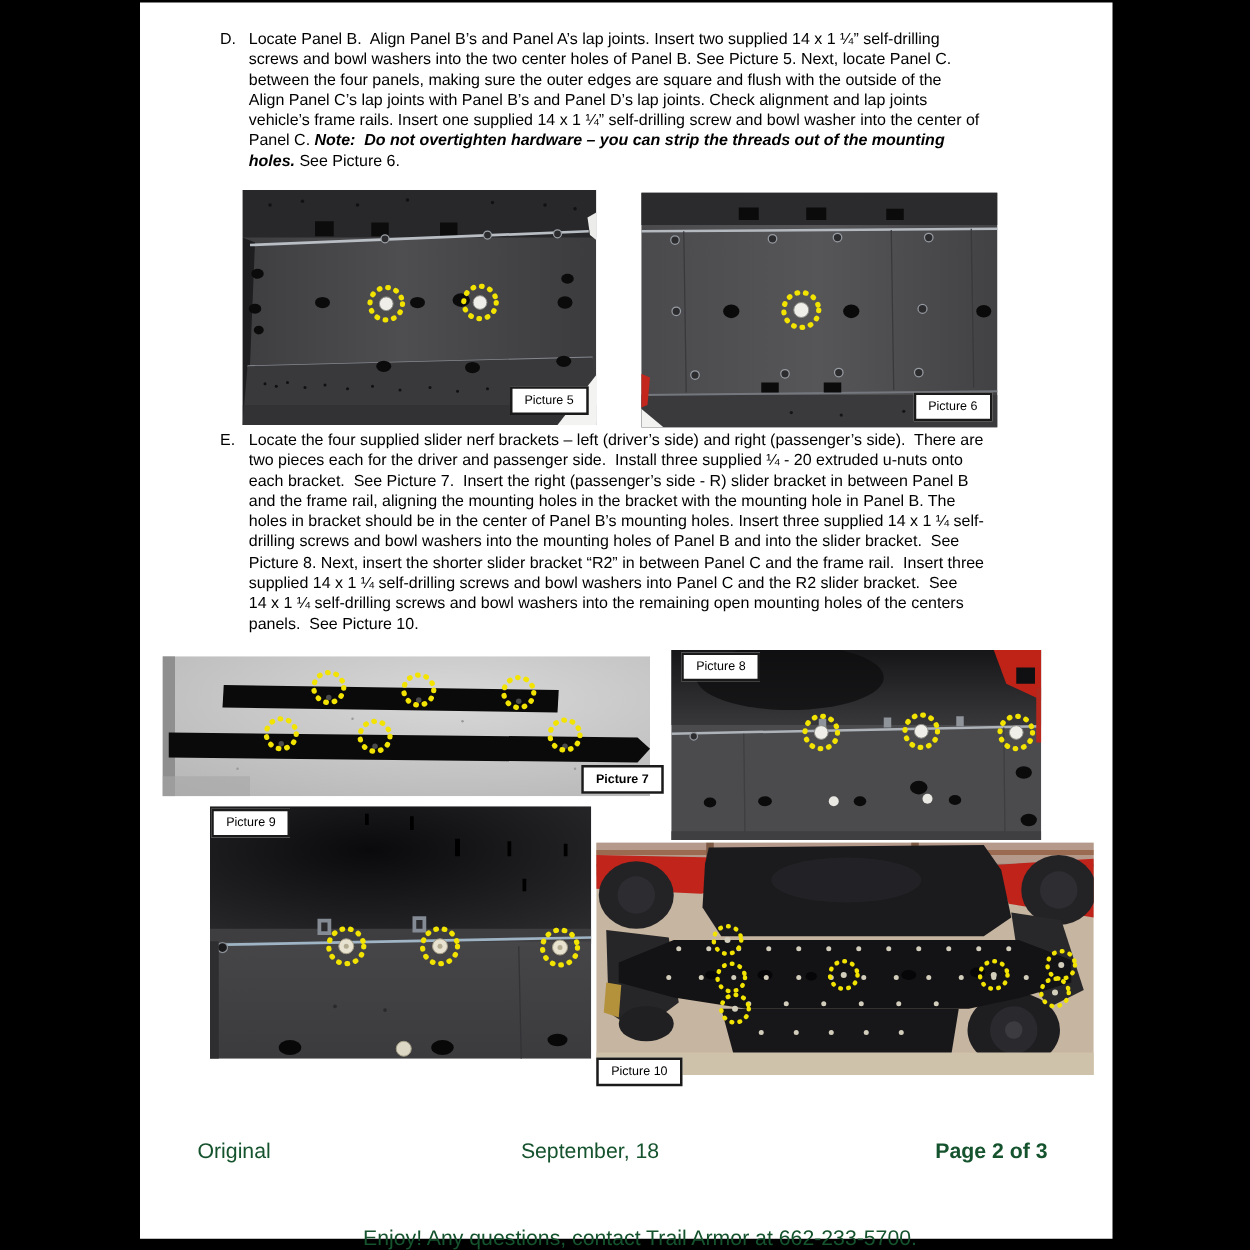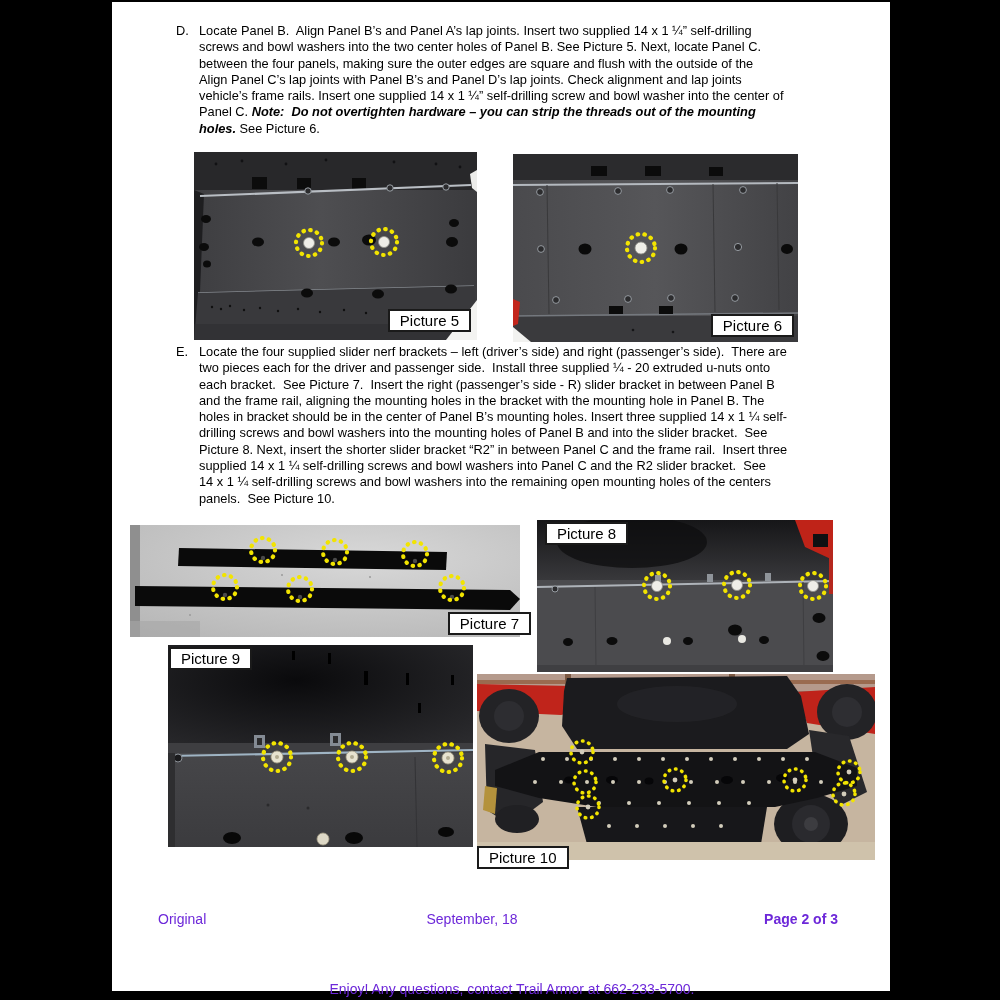--- a/index.html
+++ b/index.html
@@ -7,22 +7,22 @@
          font-family:"Liberation Sans", sans-serif;}
   .page{position:absolute;left:112px;top:2px;width:778px;height:989px;background:#fff;}
   .step{position:absolute;font-size:12.8px;line-height:16.3px;color:#000;}
   .step .marker{position:absolute;left:0;top:0;}
   .step .lines{margin-left:23px;}
   .step .line{white-space:pre;height:16.3px;}
   .note{font-weight:700;font-style:italic;}
   .photo{position:absolute;}
   .photo svg{display:block;}
   .pic-label{position:absolute;background:#fff;border:2px solid #1a1a1a;color:#000;
-             font-size:15px;line-height:15px;padding:2px 10px;white-space:nowrap;}
-  .footer-item{position:absolute;font-size:14px;color:#6d28d9;}
+             font-size:10px;line-height:15px;padding:2px 10px;white-space:nowrap;}
+  .footer-item{position:absolute;font-size:17px;color:#14532d;}
   
   .hl{fill:none;stroke:#f2e400;stroke-width:4.2;stroke-dasharray:.5 6.4;stroke-linecap:round;}
   .hl10{fill:none;stroke:#f2e400;stroke-width:3.6;stroke-dasharray:.5 6;stroke-linecap:round;}
   .washer{fill:#efeee8;stroke:#90908a;stroke-width:.8;}
   .washer-cream{fill:#e8e3d0;stroke:#a39c85;stroke-width:.8;}
 </style>
 </head>
 <body>
 
 <div class="stage">
@@ -184,21 +184,21 @@
         <div class="line">and the frame rail, aligning the mounting holes in the bracket with the mounting hole in Panel B. The</div>
         <div class="line">holes in bracket should be in the center of Panel B’s mounting holes. Insert three supplied 14 x 1 ¼ self-</div>
         <div class="line">drilling screws and bowl washers into the mounting holes of Panel B and into the slider bracket.  See</div>
         <div class="line">Picture 8. Next, insert the shorter slider bracket “R2” in between Panel C and the frame rail.  Insert three</div>
         <div class="line">supplied 14 x 1 ¼ self-drilling screws and bowl washers into Panel C and the R2 slider bracket.  See</div>
         <div class="line">14 x 1 ¼ self-drilling screws and bowl washers into the remaining open mounting holes of the centers</div>
         <div class="line">panels.  See Picture 10.</div>
       </div>
     </div>
 
-    <div class="photo" style="left:18px;top:523px;width:403px;height:112px;">
+    <div class="photo" style="left:18px;top:523px;width:403px;height:112px;font-weight:bold;">
       <svg width="390" height="112" viewBox="0 0 390 112">
         <defs>
             <radialGradient id="g7" cx=".6" cy=".3" r=".95">
           <stop offset="0" stop-color="#d8d8d8"></stop>
               <stop offset="1" stop-color="#b3b3b3"></stop>
         </radialGradient>
           </defs>
         <rect width="390" height="112" fill="url(#g7)"></rect>
         <rect x="0" y="0" width="10" height="112" fill="#8f8f8f"></rect>
         <rect x="0" y="96" width="70" height="16" fill="#a6a6a6" opacity=".6"></rect>

